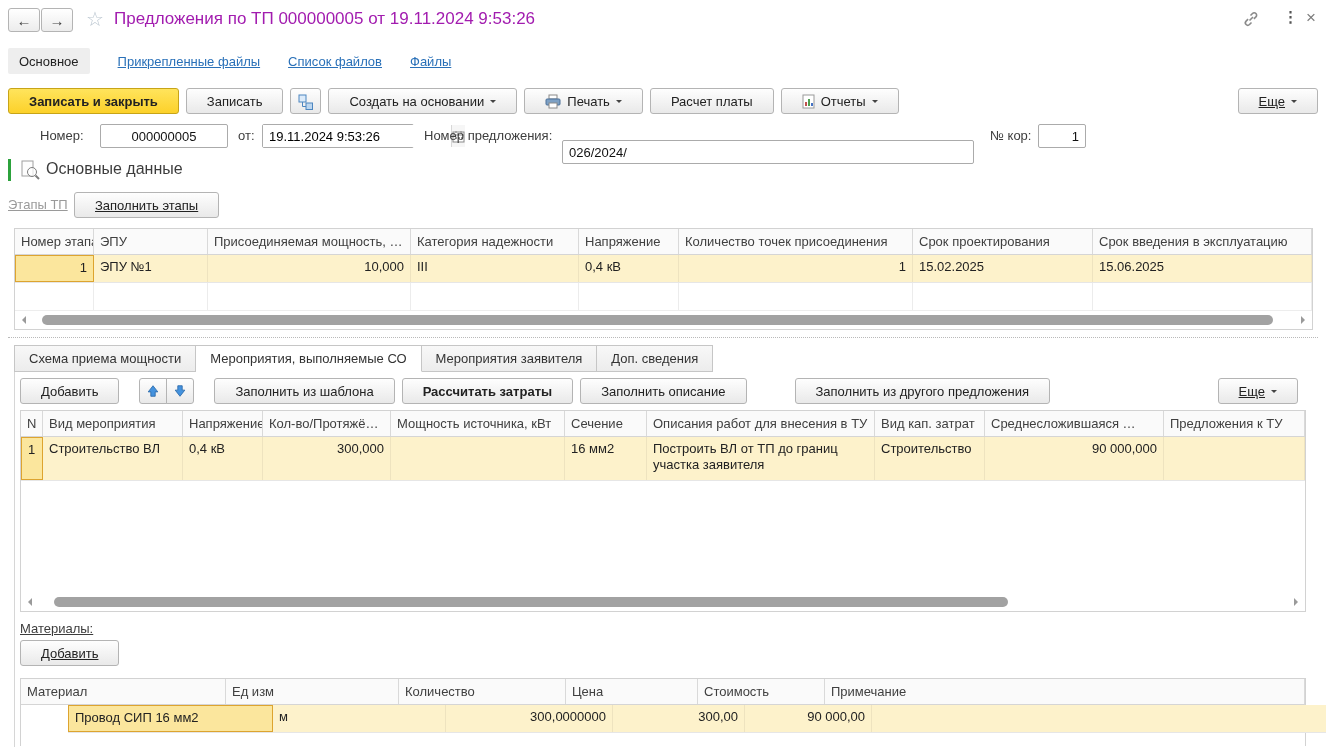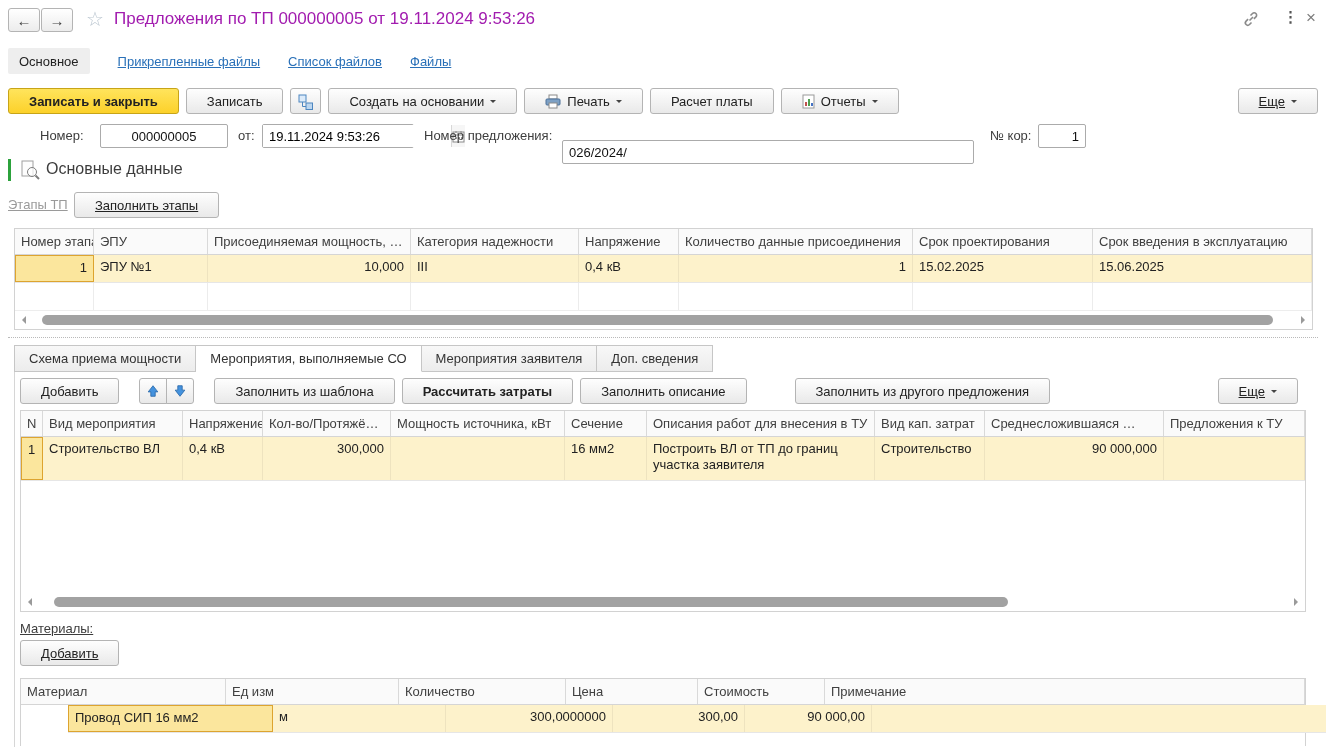--- a/index.html
+++ b/index.html
@@ -195,21 +195,21 @@
       <span>Заполнить этапы</span>
     </div>
 
   <div class="tbl" style="left:14px;top:228px;width:1299px;">
       <div class="trow thead">
         <div class="tcell hcell" style="width: 79px;">Номер этапа</div>
         <div class="tcell hcell" style="width: 114px;">ЭПУ</div>
         <div class="tcell hcell" style="width: 203px;">Присоединяемая мощность, …</div>
         <div class="tcell hcell" style="width: 168px;">Категория надежности</div>
         <div class="tcell hcell" style="width: 100px;">Напряжение</div>
-        <div class="tcell hcell" style="width: 234px;">Количество данные присоединения</div>
+        <div class="tcell hcell" style="width: 234px;">Количество точек присоединения</div>
         <div class="tcell hcell" style="width: 180px;">Срок проектирования</div>
         <div class="tcell hcell" style="width: 219px;">Срок введения в эксплуатацию</div>
       </div>
       <div class="trow drow selected" style="min-height: 28px;">
         <div class="tcell dcell active-cell" style="width: 79px; text-align: right;">1</div>
         <div class="tcell dcell" style="width: 114px; text-align: left;">ЭПУ №1</div>
         <div class="tcell dcell" style="width: 203px; text-align: right;">10,000</div>
         <div class="tcell dcell" style="width: 168px; text-align: left;">III</div>
         <div class="tcell dcell" style="width: 100px; text-align: left;">0,4 кВ</div>
         <div class="tcell dcell" style="width: 234px; text-align: right;">1</div>

